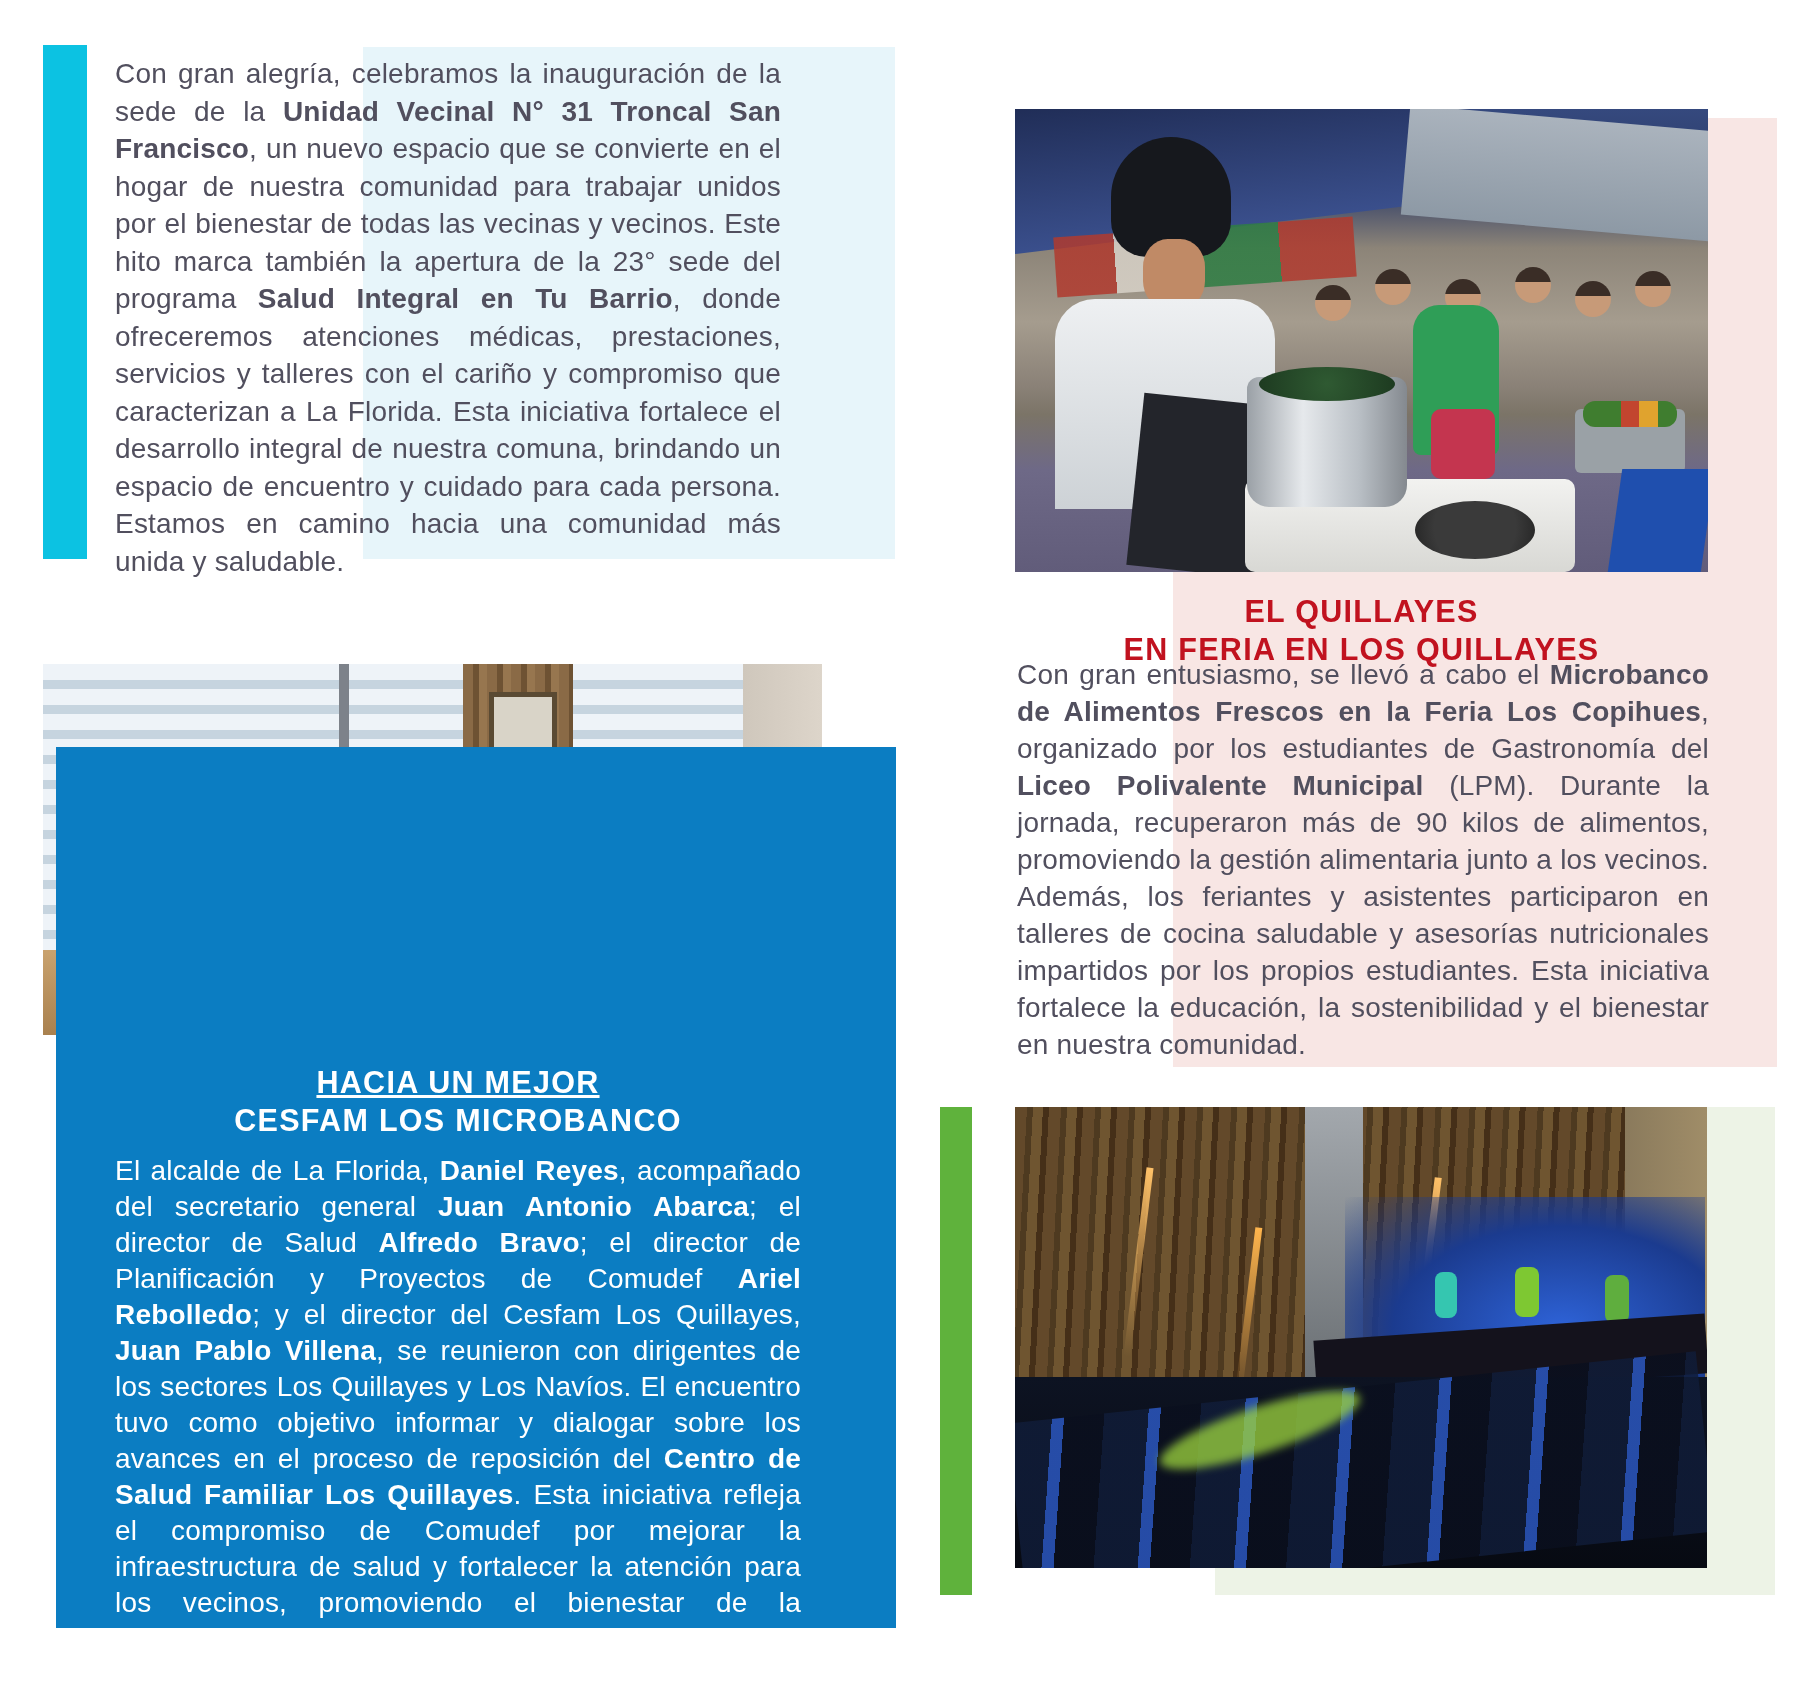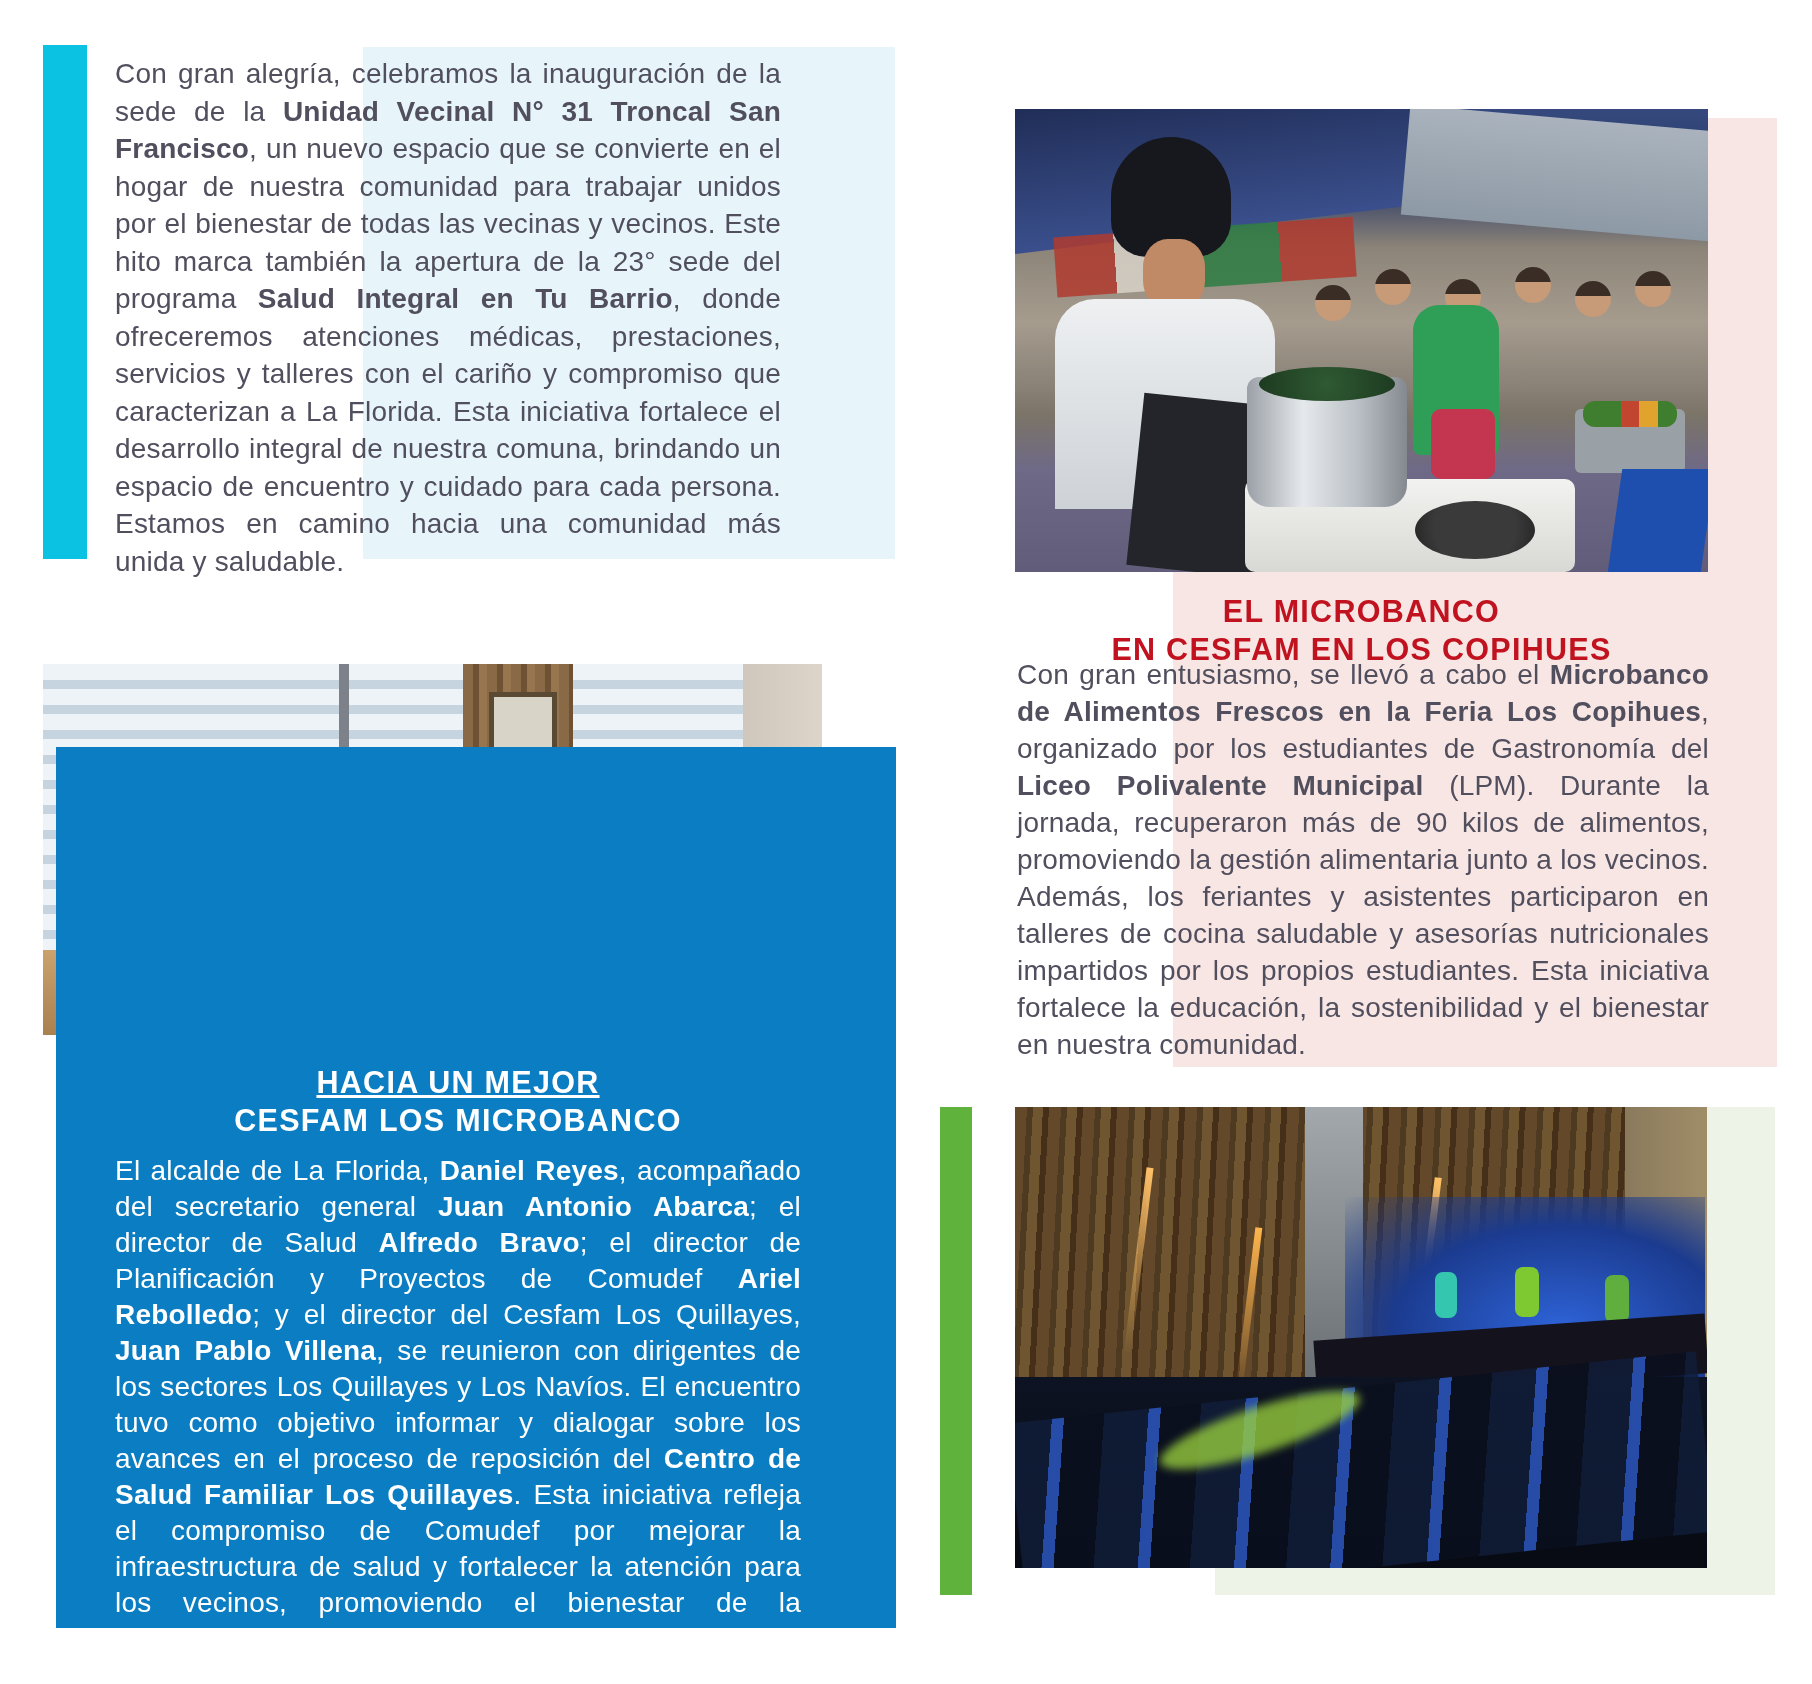--- a/index.html
+++ b/index.html
@@ -91,22 +91,22 @@
     <div class="shape" style="left:400px;top:392px;width:120px;height:58px;border-radius:50%;background:radial-gradient(circle at 50% 45%,#3a3a3a 0 60%,#222 100%);"></div>
     <div class="shape" style="left:232px;top:268px;width:160px;height:130px;border-radius:12px 12px 22px 22px;background:linear-gradient(90deg,#9aa0a6,#e6e9ec 35%,#b9bfc5 70%,#84898f);"></div>
     <div class="shape" style="left:244px;top:258px;width:136px;height:34px;border-radius:50%;background:radial-gradient(circle,#2f5a32,#1d3a20);"></div>
 
     <div class="shape" style="left:560px;top:300px;width:110px;height:64px;background:#9aa1a6;border-radius:6px;"></div>
     <div class="shape" style="left:568px;top:292px;width:94px;height:26px;border-radius:12px;background:linear-gradient(90deg,#3f7d2f 0 40%,#c2452f 40% 60%,#e0a32e 60% 80%,#3f7d2f 80%);"></div>
     <div class="shape" style="left:600px;top:360px;width:93px;height:103px;background:#1f4fae;transform:skewX(-8deg);"></div>
   </div>
 
   <h2 class="h2 abs" style="left: 1015px; top: 592px; width: 693px; margin: 0px; color: rgb(193, 18, 31);">
-    <span style="display:block;">EL MICROBANCO</span>
-    <span style="display:block;">EN CESFAM EN LOS COPIHUES</span>
+    <span style="display:block;">EL QUILLAYES</span>
+    <span style="display:block;">EN FERIA EN LOS QUILLAYES</span>
   </h2>
 
   <section class="abs" style="left:1017px;top:656px;width:692px;">
     <p class="para" style="margin: 0px; line-height: 37px; color: rgb(81, 79, 94);"><span>Con gran entusiasmo, se llevó a cabo el </span><span class="b">Microbanco de Alimentos Frescos en la Feria Los Copihues</span><span>, organizado por los estudiantes de Gastronomía del </span><span class="b">Liceo Polivalente Municipal</span><span> (LPM). Durante la jornada, recuperaron más de 90 kilos de alimentos, promoviendo la gestión alimentaria junto a los vecinos. Además, los feriantes y asistentes participaron en talleres de cocina saludable y asesorías nutricionales impartidos por los propios estudiantes. Esta iniciativa fortalece la educación, la sostenibilidad y el bienestar en nuestra comunidad.</span></p>
   </section>
 
   <div class="abs" style="left: 940px; top: 1107px; width: 32px; height: 488px; background-color: rgb(95, 178, 60);"></div>
 
   <div class="abs" style="left: 1215px; top: 1107px; width: 560px; height: 488px; background-color: rgb(237, 243, 230);"></div>
 

